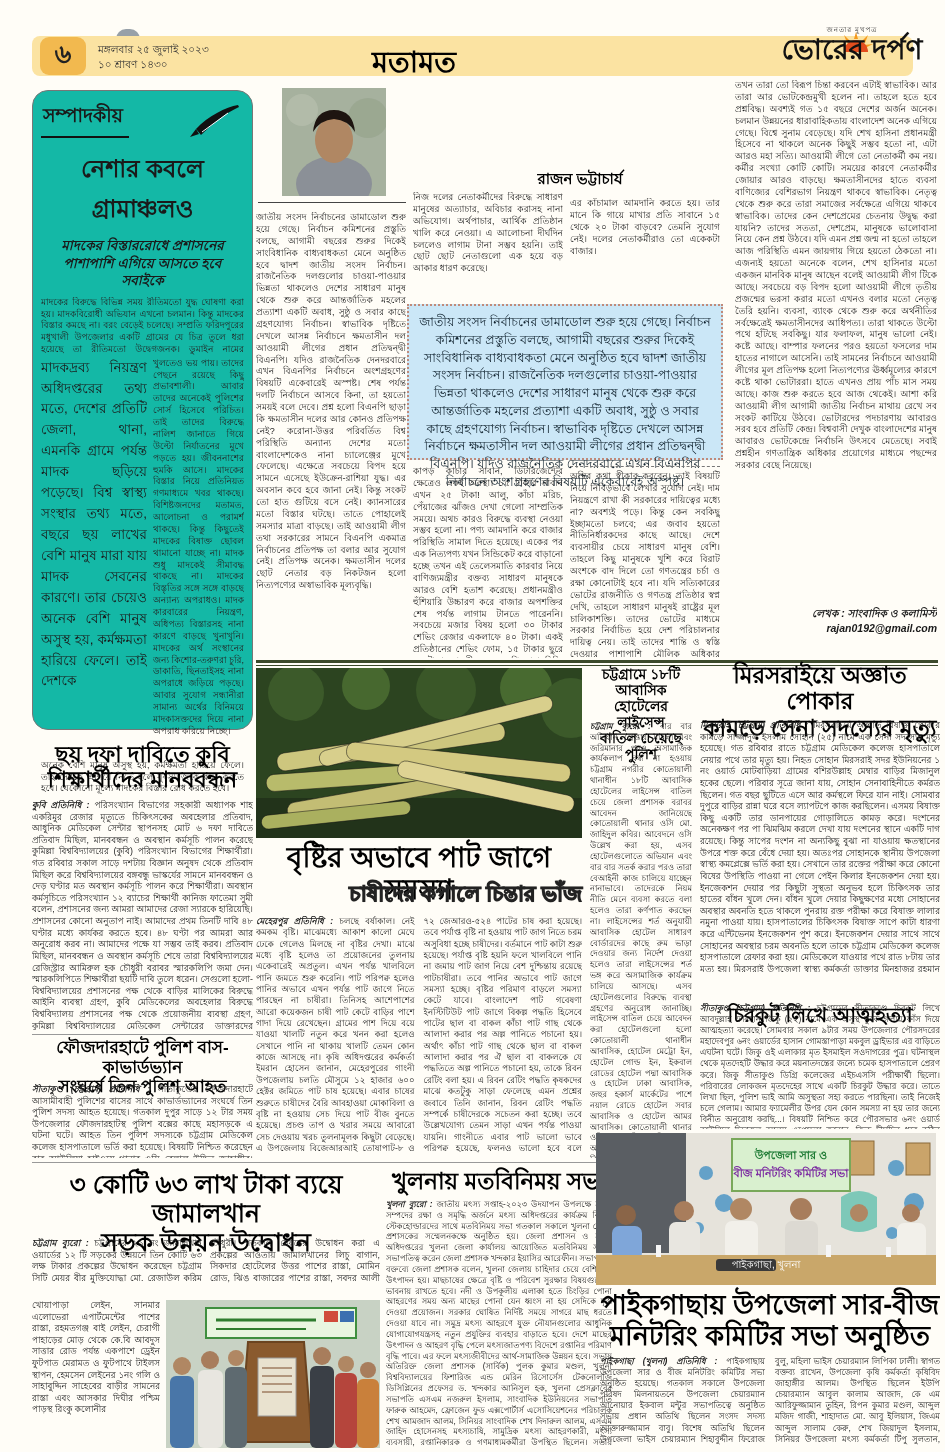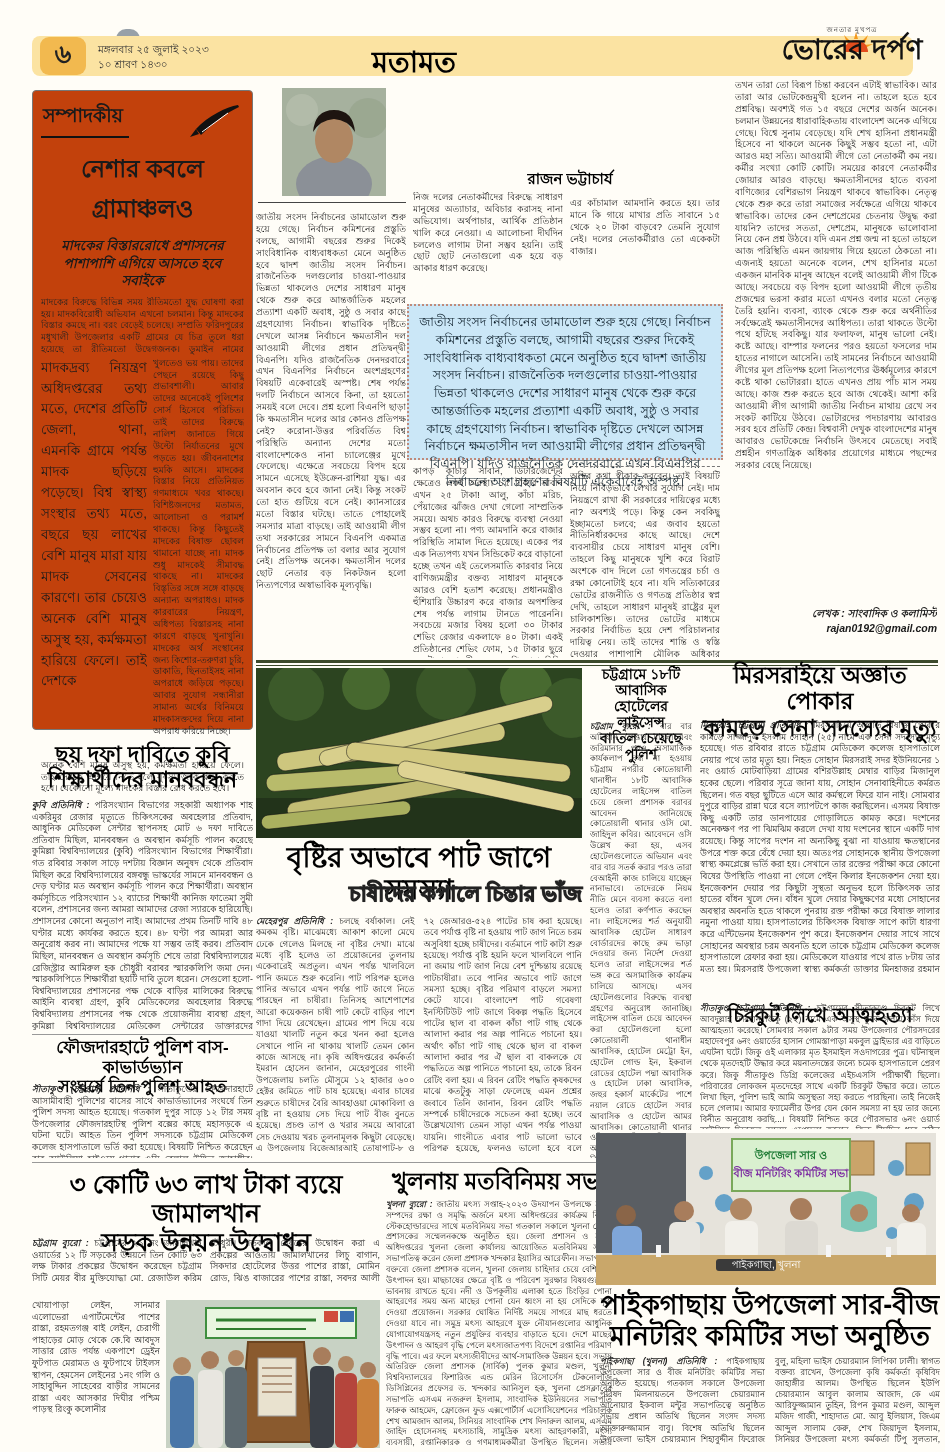--- a/index.html
+++ b/index.html
@@ -11,21 +11,21 @@
   .hd{font-weight:bold;text-align:center;color:#000;line-height:1.15;}
   
   .band{background:#fbe3a2;border-radius:8px;}
   .pagenum{background:#f2b94f;border-radius:9px;font-size:26px;font-weight:bold;
            display:flex;align-items:center;justify-content:center;color:#222;}
   .dates{font-size:10.5px;line-height:1.45;color:#333;}
   .section-title{font-size:29px;font-weight:bold;text-align:left;color:#000;}
   .logo-tagline{font-size:7px;letter-spacing:1px;text-align:center;color:#333;}
   .logo-title{font-size:28px;font-weight:bold;color:#111;text-align:center;line-height:1;position:relative;z-index:2;}
   
-  .edbox{border:1.5px solid #777;border-radius:4px;box-sizing:border-box;padding:10px 8px;background:#c2410c;}
+  .edbox{border:1.5px solid #777;border-radius:16px;box-sizing:border-box;padding:10px 8px;background:#14b8a6;}
   .edlabel{font-size:19px;font-weight:bold;display:inline-block;border-bottom:2.5px solid #111;padding:0 6px 3px 2px;}
   .edhead{font-size:24px;font-weight:bold;text-align:center;margin-top:12px;}
   .edsub{font-size:13.5px;font-weight:bold;font-style:italic;text-align:center;margin-top:7px;line-height:1.3;}
   .edpull{font-size:13.5px;line-height:1.55;text-align:justify;}
   .pullbox{background:#cbe7f7;border:2px dotted #c08a7a;box-sizing:border-box;
            font-size:12.5px;line-height:1.42;text-align:center;padding:8px 10px;font-weight:500;color:#10222e;}
   .sig{text-align:right;font-weight:bold;font-style:italic;font-size:10.5px;line-height:1.4;margin-top:6px;}
   .dblrule{border-top:3px solid #3c4a2b;border-bottom:1px solid #3c4a2b;height:2px;}
   .hr{border-top:1px solid #999;height:0;}
   .outline{color:#f4f2ea;-webkit-text-stroke:1.1px #222;text-shadow:0 0 1px #222;text-align:right;}
@@ -81,21 +81,21 @@
     <rect width="104" height="108" fill="#aeb8a6"></rect>
     <circle cx="20" cy="22" r="16" fill="#c4ccba" opacity="0.7"></circle>
     <circle cx="86" cy="30" r="20" fill="#98a78e" opacity="0.7"></circle>
     <rect x="0" y="0" width="104" height="108" fill="#8f9c88" opacity="0.25"></rect>
     <ellipse cx="52" cy="96" rx="38" ry="28" fill="#8b9097"></ellipse>
     <ellipse cx="52" cy="52" rx="19" ry="23" fill="#b08763"></ellipse>
     <path d="M31 44 Q33 22 52 22 Q71 22 73 44 Q66 32 52 31 Q38 32 31 44 Z" fill="#1d1410"></path>
   </svg>
   <div class="abs" style="left:258px;top:202px;width:148px;border-top:1px solid #444;"></div>
 
-  <div class="abs hd" style="left:414px;top:170px;width:312px;font-size:15px;">রাজন ভট্টাচার্য</div>
+  <div class="abs hd" style="left:424px;top:170px;width:312px;font-size:15px;">রাজন ভট্টাচার্য</div>
 
   <div class="abs body" style="left:256px;top:212px;width:150px;height:446px;">জাতীয় সংসদ নির্বাচনের ডামাডোল শুরু হয়ে গেছে। নির্বাচন কমিশনের প্রস্তুতি বলছে, আগামী বছরের শুরুর দিকেই সাংবিধানিক বাধ্যবাধকতা মেনে অনুষ্ঠিত হবে দ্বাদশ জাতীয় সংসদ নির্বাচন। রাজনৈতিক দলগুলোর চাওয়া-পাওয়ার ভিন্নতা থাকলেও দেশের সাধারণ মানুষ থেকে শুরু করে আন্তর্জাতিক মহলের প্রত্যাশা একটি অবাধ, সুষ্ঠু ও সবার কাছে গ্রহণযোগ্য নির্বাচন। স্বাভাবিক দৃষ্টিতে দেখলে আসন্ন নির্বাচনে ক্ষমতাসীন দল আওয়ামী লীগের প্রধান প্রতিদ্বন্দ্বী বিএনপি। যদিও রাজনৈতিক দেনদরবারে এখন বিএনপির নির্বাচনে অংশগ্রহণের বিষয়টি একেবারেই অস্পষ্ট। শেষ পর্যন্ত দলটি নির্বাচনে আসবে কিনা, তা হয়তো সময়ই বলে দেবে। প্রশ্ন হলো বিএনপি ছাড়া কি ক্ষমতাসীন দলের আর কোনও প্রতিপক্ষ নেই? করোনা-উত্তর পরিবর্তিত বিশ্ব পরিস্থিতি অন্যান্য দেশের মতো বাংলাদেশকেও নানা চ্যালেঞ্জের মুখে ফেলেছে। এক্ষেত্রে সবচেয়ে বিপদ হয়ে সামনে এসেছে ইউক্রেন-রাশিয়া যুদ্ধ। এর অবসান কবে হবে জানা নেই। কিন্তু সংকট তো হাত গুটিয়ে বসে নেই। ক্যানসারের মতো বিস্তার ঘটছে। তাতে পোহালেই সমস্যার মাত্রা বাড়ছে। তাই আওয়ামী লীগ তথা সরকারের সামনে বিএনপি একমাত্র নির্বাচনের প্রতিপক্ষ তা বলার আর সুযোগ নেই। প্রতিপক্ষ অনেক। ক্ষমতাসীন দলের ছোট নেতার বড় নিকটজন হলো নিত্যপণ্যের অস্বাভাবিক মূল্যবৃদ্ধি।</div>
   <div class="abs body" style="left:413px;top:192px;width:150px;height:102px;">নিজ দলের নেতাকর্মীদের বিরুদ্ধে সাধারণ মানুষের অত্যাচার, অবিচার করাসহ নানা অভিযোগ। অর্থপাচার, আর্থিক প্রতিষ্ঠান খালি করে নেওয়া। এ আলোচনা দীর্ঘদিন চললেও লাগাম টানা সম্ভব হয়নি। তাই ছোট ছোট নেতাগুলো এক হয়ে বড় আকার ধারণ করেছে।</div>
   <div class="abs body" style="left:570px;top:198px;width:150px;height:102px;">এর কাঁচামাল আমদানি করতে হয়। তার মানে কি গায়ে মাখার প্রতি সাবানে ১৫ থেকে ২০ টাকা বাড়বে? তেমনি সুযোগ নেই। দলের নেতাকর্মীরাও তো একেকটা বাজার।</div>
 
   <div class="abs pullbox" style="left:407px;top:304px;width:316px;height:156px;">জাতীয় সংসদ নির্বাচনের ডামাডোল শুরু হয়ে গেছে। নির্বাচন কমিশনের প্রস্তুতি বলছে, আগামী বছরের শুরুর দিকেই সাংবিধানিক বাধ্যবাধকতা মেনে অনুষ্ঠিত হবে দ্বাদশ জাতীয় সংসদ নির্বাচন। রাজনৈতিক দলগুলোর চাওয়া-পাওয়ার ভিন্নতা থাকলেও দেশের সাধারণ মানুষ থেকে শুরু করে আন্তর্জাতিক মহলের প্রত্যাশা একটি অবাধ, সুষ্ঠু ও সবার কাছে গ্রহণযোগ্য নির্বাচন। স্বাভাবিক দৃষ্টিতে দেখলে আসন্ন নির্বাচনে ক্ষমতাসীন দল আওয়ামী লীগের প্রধান প্রতিদ্বন্দ্বী বিএনপি। যদিও রাজনৈতিক দেনদরবারে এখন বিএনপির নির্বাচনে অংশগ্রহণের বিষয়টি একেবারেই অস্পষ্ট।</div>
 
   <div class="abs body" style="left:413px;top:466px;width:150px;height:192px;">কাপড় কাচার সাবান, ডিটারজেন্টের ক্ষেত্রেও একই অবস্থা। ১৫ টাকার সাবান এখন ২৫ টাকা! আলু, কাঁচা মরিচ, পেঁয়াজের ঝাঁজও দেখা গেলো সাম্প্রতিক সময়ে। অথচ কারও বিরুদ্ধে ব্যবস্থা নেওয়া সম্ভব হলো না। পণ্য আমদানি করে বাজার পরিস্থিতি সামাল দিতে হয়েছে। একের পর এক নিত্যপণ্য যখন সিন্ডিকেট করে বাড়ানো হচ্ছে তখন এই তেলেসমাতি কারবার নিয়ে বাণিজ্যমন্ত্রীর বক্তব্য সাধারণ মানুষকে আরও বেশি হতাশ করেছে। প্রধানমন্ত্রীও হুঁশিয়ারি উচ্চারণ করে বাজার অপশক্তির শেষ পর্যন্ত লাগাম টানতে পারেননি। সবচেয়ে মজার বিষয় হলো ৩০ টাকার শেভিং রেজার একলাফে ৪০ টাকা। একই প্রতিষ্ঠানের শেভিং ফোম, ১৫ টাকার ছুরে ১৯ টাকা। ভারতীয় রসুন, দেশি আদা, চিনি, মসলার একেবারেই লাগাম ছাড়া দাম। এগুলো তো বিদেশী কোনও পণ্য নয়। তবু ইচ্ছেমতো দাম বাড়বে? আর সবকিছু মুখ বুজে সহ্য করে সাধ্যের বাইরে</div>
   <div class="abs body dashtop" style="left:570px;top:466px;width:150px;height:192px;">অস্থির কথা স্বীকার করবেন। তাই বিষয়টি নিয়ে নিবিড়ভাবে লেখার সুযোগ নেই। দাম নিয়ন্ত্রণে রাখা কী সরকারের দায়িত্বের মধ্যে না? অবশ্যই পড়ে। কিন্তু কেন সবকিছু ইচ্ছামতো চলবে; এর জবাব হয়তো নীতিনির্ধারকদের কাছে আছে। দেশে ব্যবসায়ীর চেয়ে সাধারণ মানুষ বেশি। তাহলে কিছু মানুষকে খুশি করে বিরাট অংশকে বাদ দিলে তো গণতন্ত্রের চর্চা ও রক্ষা কোনোটাই হবে না। যদি সত্যিকারের ভোটের রাজনীতি ও গণতন্ত্র প্রতিষ্ঠার স্বপ্ন দেখি, তাহলে সাধারণ মানুষই রাষ্ট্রের মূল চালিকাশক্তি। তাদের ভোটের মাধ্যমে সরকার নির্বাচিত হয়ে দেশ পরিচালনার দায়িত্ব নেয়। তাই তাদের শান্তি ও স্বস্তি দেওয়ার পাশাপাশি মৌলিক অধিকার নিশ্চিত করা রাষ্ট্রের সাংবিধানিক দায়িত্ব। সেই মানুষগুলো যখন ভালো থাকে না, অন্যায়, অত্যাচার, নির্যাতন, শোষণ আর বঞ্চনার শিকার হন,</div>
 

